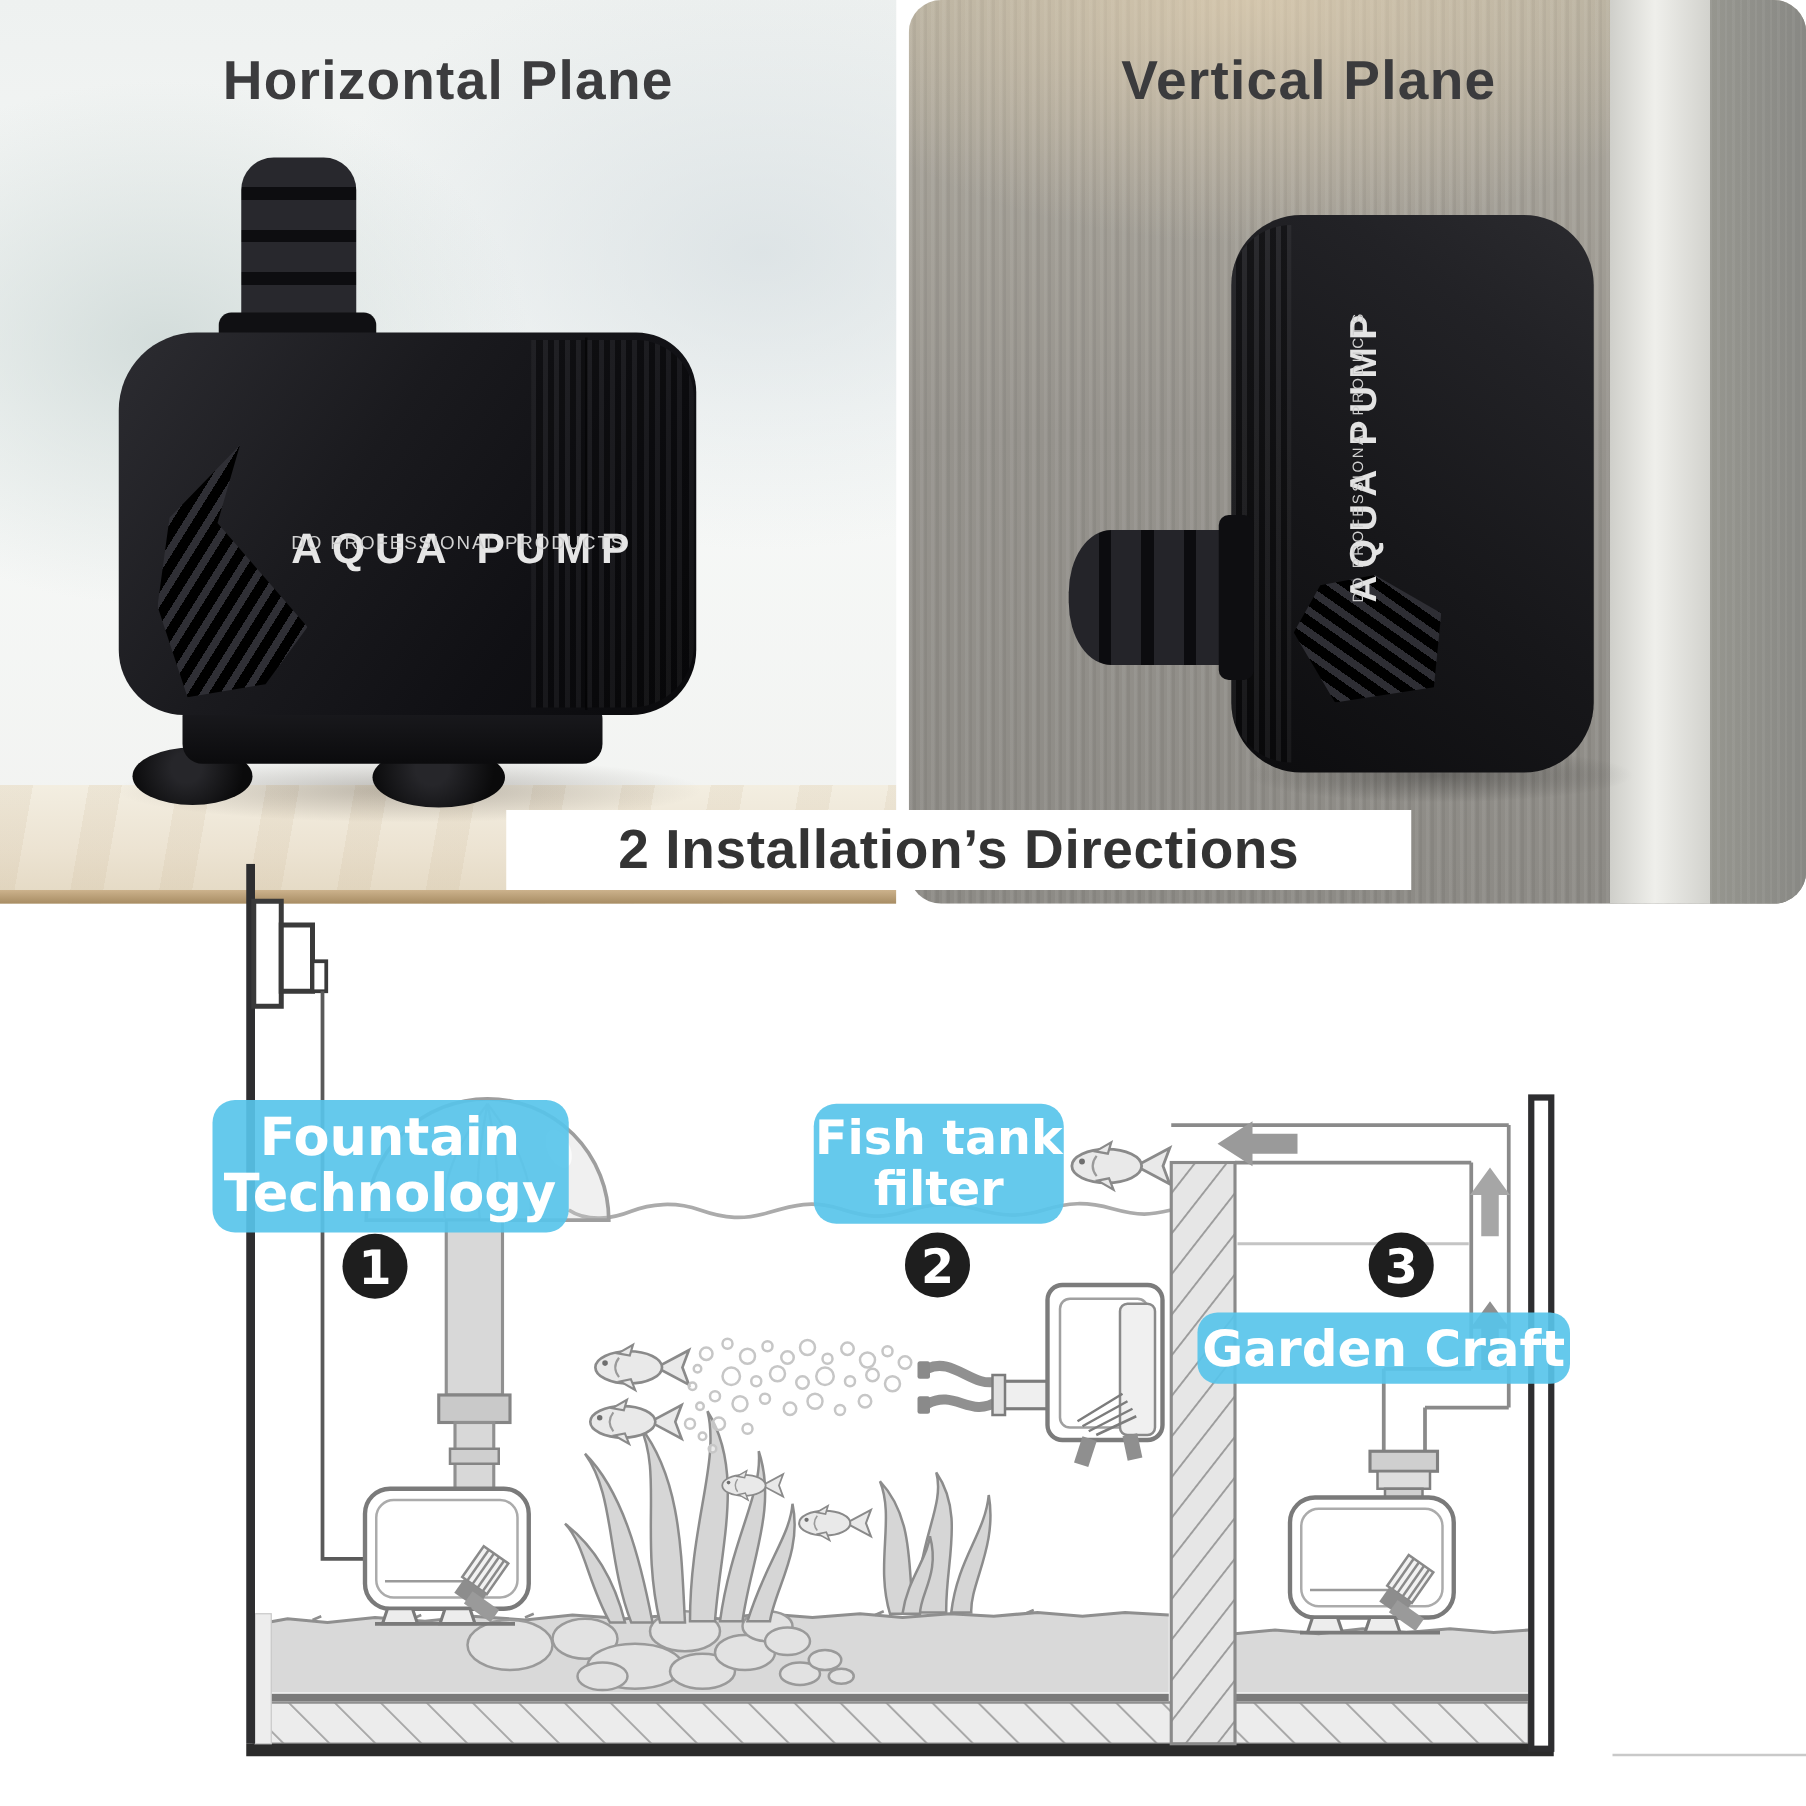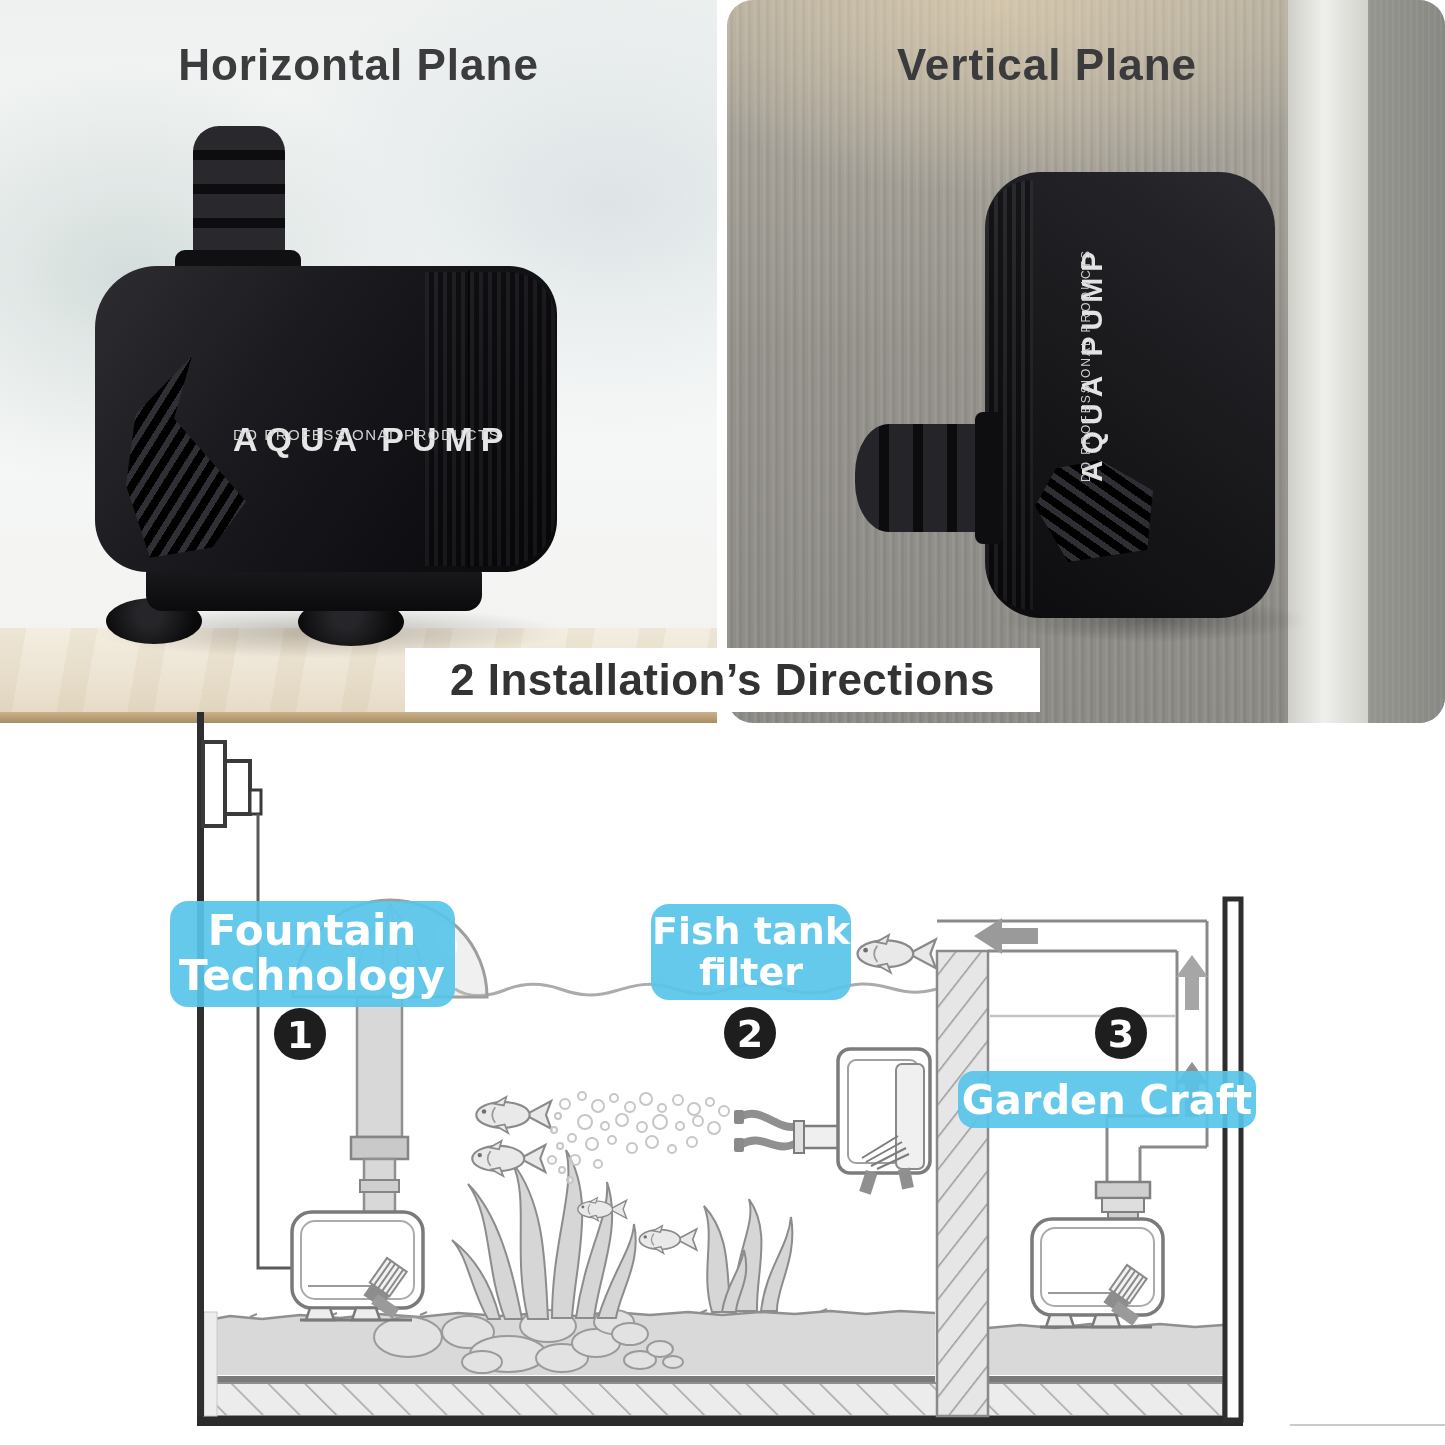--- a/index.html
+++ b/index.html
@@ -71,26 +71,26 @@
     clip-path:polygon(0 45%,28% 100%,95% 88%,100% 30%,55% 0,18% 8%);}
   .p2-brand{left:230px;top:300px;width:300px;height:64px;text-align:center;transform:rotate(-90deg);}
   .p2-brand .brand-main{font-size:30px;letter-spacing:6px;color:#e3e3e3;}
   .p2-brand .brand-sub{font-size:12px;letter-spacing:2px;color:#cfcfcf;margin-top:4px;}
   .p2-bracket{left:459px;top:215px;width:26px;height:272px;border-radius:6px;background:#0b0b0d;}
   .p2-cup{border-radius:50%;background:radial-gradient(circle at 40% 38%, #232327 15%, #060607 75%);}
   .p2-cup.c1{left:473px;top:196px;width:52px;height:62px;}
   .p2-cup.c2{left:473px;top:428px;width:52px;height:68px;}
 
   
-  #banner{left:405px;top:648px;width:635px;height:64px;background:#ffffff;
+  #banner{left:405px;top:648px;width:724px;height:64px;background:#ffffff;
     display:flex;align-items:center;justify-content:center;
     font-size:44px;font-weight:bold;color:#333;letter-spacing:.5px;}
 
   
-  #diagram{left:0;top:712px;width:1445px;height:722px;}
+  #diagram{left:0;top:691px;width:1445px;height:722px;}
   #diagram svg{position:absolute;left:0;top:0;}
   text.callout-t{font-family:"DejaVu Sans",sans-serif;font-weight:bold;fill:#fff;}
   text.badge-t{font-family:"DejaVu Sans",sans-serif;font-weight:bold;fill:#fff;}
 </style>
 </head>
 <body>
 
 <div id="stage">
 
   <div id="photoL">

